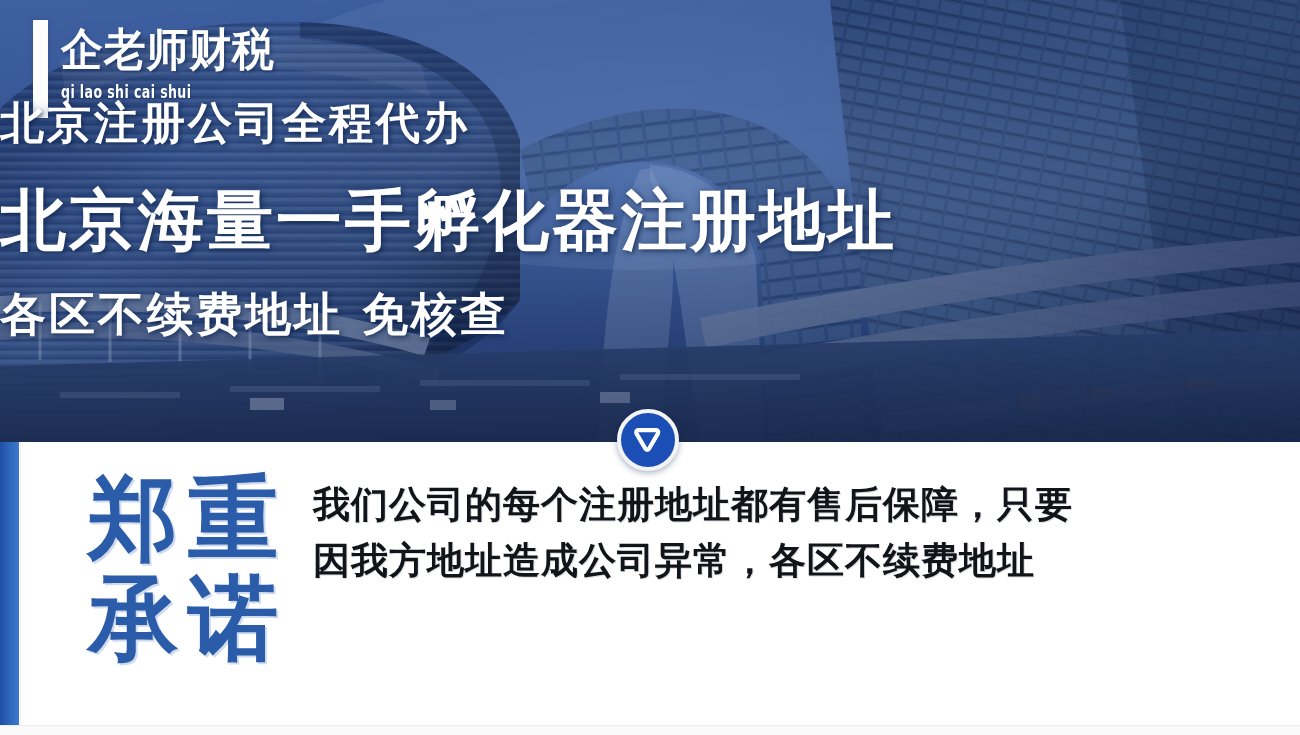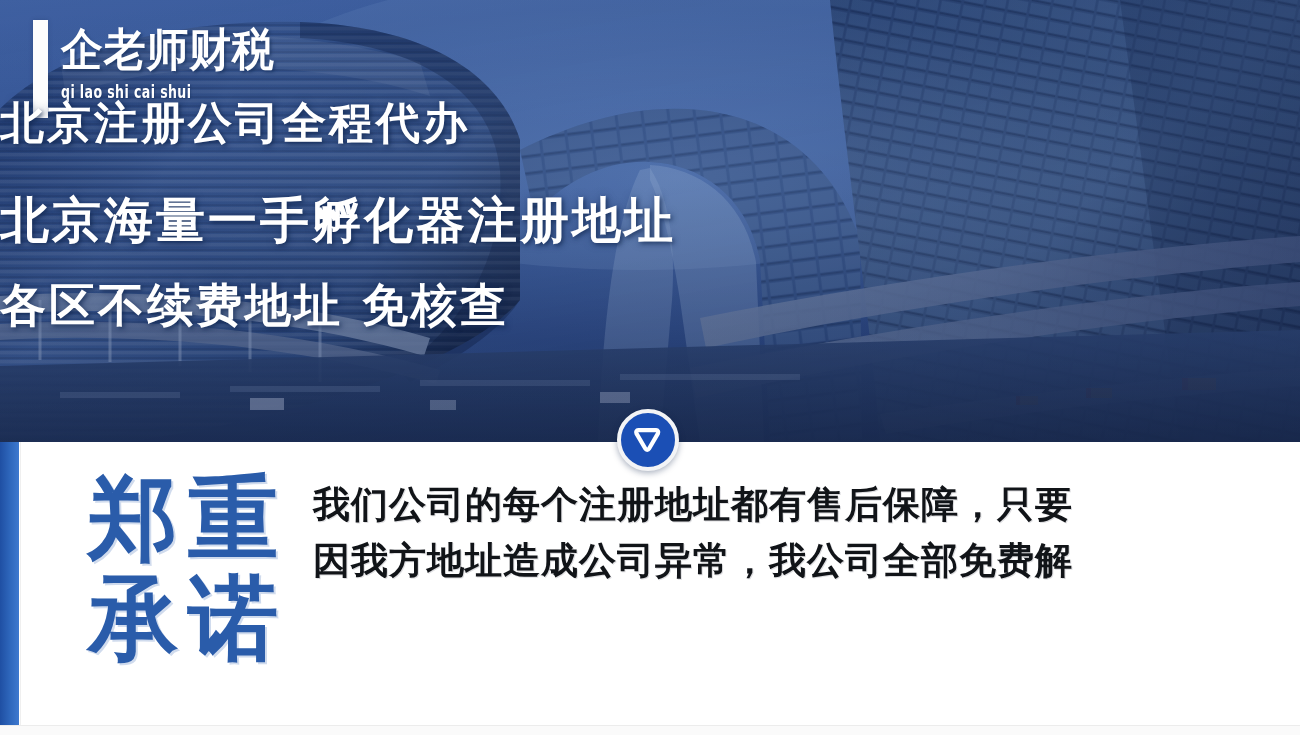--- a/index.html
+++ b/index.html
@@ -48,22 +48,22 @@
   }
 
   
   .headlines { position:absolute; left:0; top:96px; width:1300px; text-align:left; }
   .hl {
     color:#ffffff; font-weight:bold; white-space:nowrap;
     font-family:"DejaVu Serif","Liberation Serif",serif;
     text-shadow:2px 2px 4px rgba(15,35,75,.62), 0 0 10px rgba(20,45,95,.40);
   }
   .hl-1 { font-size:44px; line-height:54px; letter-spacing:3px; }
-  .hl-2 { font-size:49px; line-height:60px; letter-spacing:3px; margin-top:40px; }
-  .hl-3 { font-size:46px; line-height:56px; letter-spacing:3px; margin-top:27px; }
+  .hl-2 { font-size:66px; line-height:60px; letter-spacing:3px; margin-top:40px; }
+  .hl-3 { font-size:46px; line-height:56px; letter-spacing:3px; margin-top:36px; }
 
   
   .badge {
     position:absolute; left:617px; top:409px; width:62px; height:62px;
     border-radius:50%; background:#1b4fb5; border:4px solid #f3f4f6;
     box-shadow:0 2px 6px rgba(10,30,70,.35);
     display:flex; align-items:center; justify-content:center; z-index:6;
   }
   .badge svg { display:block; }
 
@@ -250,20 +250,20 @@
         <div class="promise-grid">
           <div class="promise-ch">郑</div>
           <div class="promise-ch">重</div>
           <div class="promise-ch">承</div>
           <div class="promise-ch">诺</div>
         </div>
       </div>
 
       <div class="body-col">
         <div class="body-line">我们公司的每个注册地址都有售后保障，只要</div>
-        <div class="body-line">因我方地址造成公司异常，我公司全部免费解</div>
+        <div class="body-line">因我方地址造成公司异常，各区不续费地址</div>
       </div>
 
     </div>
     <div class="panel-bottomline"></div>
   </div>
 
 </div>
 
 </body></html>

